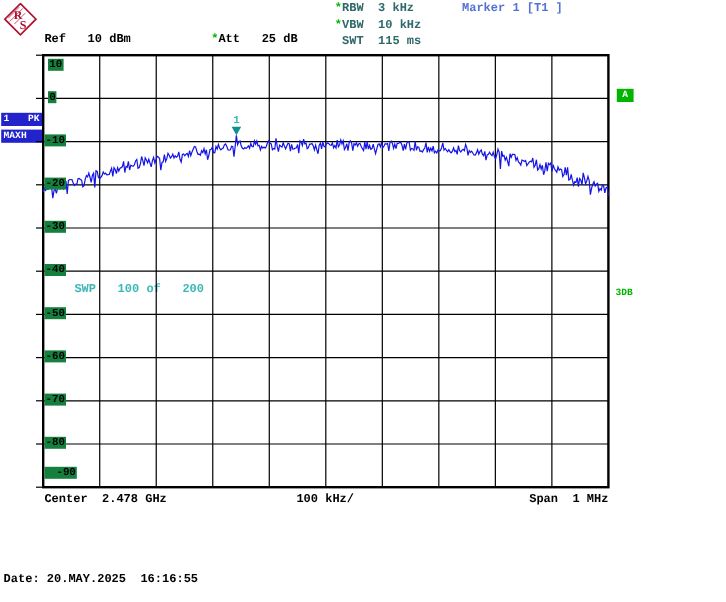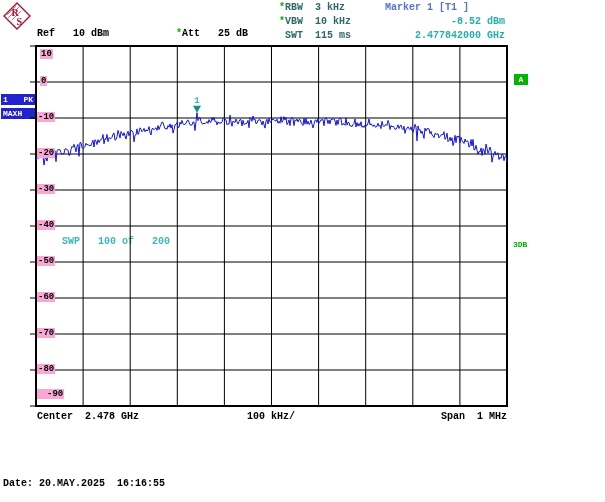--- a/index.html
+++ b/index.html
@@ -11,21 +11,21 @@
   .teal-val{color:var(--c-teal-val);}
   .blue-txt{color:var(--c-marker-blue);}
   .cyan-txt{color:var(--c-sweep-cyan);}
   .green-txt{color:var(--c-green);}
   .badge{position:absolute;background:var(--c-accent-blue);color:#fff;font-size:8px;line-height:11px;
          height:11px;width:34px;display:flex;align-items:center;justify-content:space-between;
          padding:0 2px;box-sizing:border-box;white-space:pre;}
   .abadge{position:absolute;background:var(--c-green);color:#fff;font-size:8px;line-height:11px;
           height:11px;width:14px;text-align:center;}
   #plot-svg{position:absolute;left:30px;top:40px;}
-  .ylab{position:absolute;font-size:9px;line-height:10px;background:#f9a8d4;padding:0 1px;white-space:pre;}
+  .ylab{position:absolute;font-size:9px;line-height:10px;background:#15803d;padding:0 1px;white-space:pre;}
   #logo{position:absolute;left:3px;top:2px;}
 </style>
 </head>
 <body>
 
 <div id="screen">
 
   <svg id="logo" width="28" height="28" viewBox="0 0 28 28">
     <g stroke="var(--c-logo-red)" fill="none" stroke-width="1.4">
       <path d="M14 1 L27 14 L14 27 L1 14 Z"></path>
@@ -43,22 +43,20 @@
   </svg>
 
   <div class="txt" style="left:37px;top:28px;"><span>Ref   10 dBm</span></div>
   <div class="txt" style="left:176px;top:28px;"><span class="star">*</span><span>Att   25 dB</span></div>
 
   <div class="txt teal-dark" style="left:279px;top:2px;"><span class="star">*</span><span>RBW  3 kHz</span></div>
   <div class="txt teal-dark" style="left:279px;top:16px;"><span class="star">*</span><span>VBW  10 kHz</span></div>
   <div class="txt teal-dark" style="left:285px;top:30px;"><span>SWT  115 ms</span></div>
 
   <div class="txt blue-txt" style="left:385px;top:2px;">Marker 1 [T1 ]</div>
-  <div class="txt teal-val" style="left:385px;top:16px;width:120px;text-align:right;">-8.52 dBm</div>
-  <div class="txt teal-val" style="left:385px;top:30px;width:120px;text-align:right;">2.477842000 GHz</div>
 
   <div class="badge" style="left:1px;top:94px;">
     <span>1</span><span>PK</span>
   </div>
   <div class="badge" style="left:1px;top:108px;justify-content:flex-start;">
     <span>MAXH</span>
   </div>
 
   <div class="abadge" style="left:514px;top:74px;">A</div>
   <div class="txt green-txt" style="left:513px;top:239px;font-size:8px;">3DB</div>

